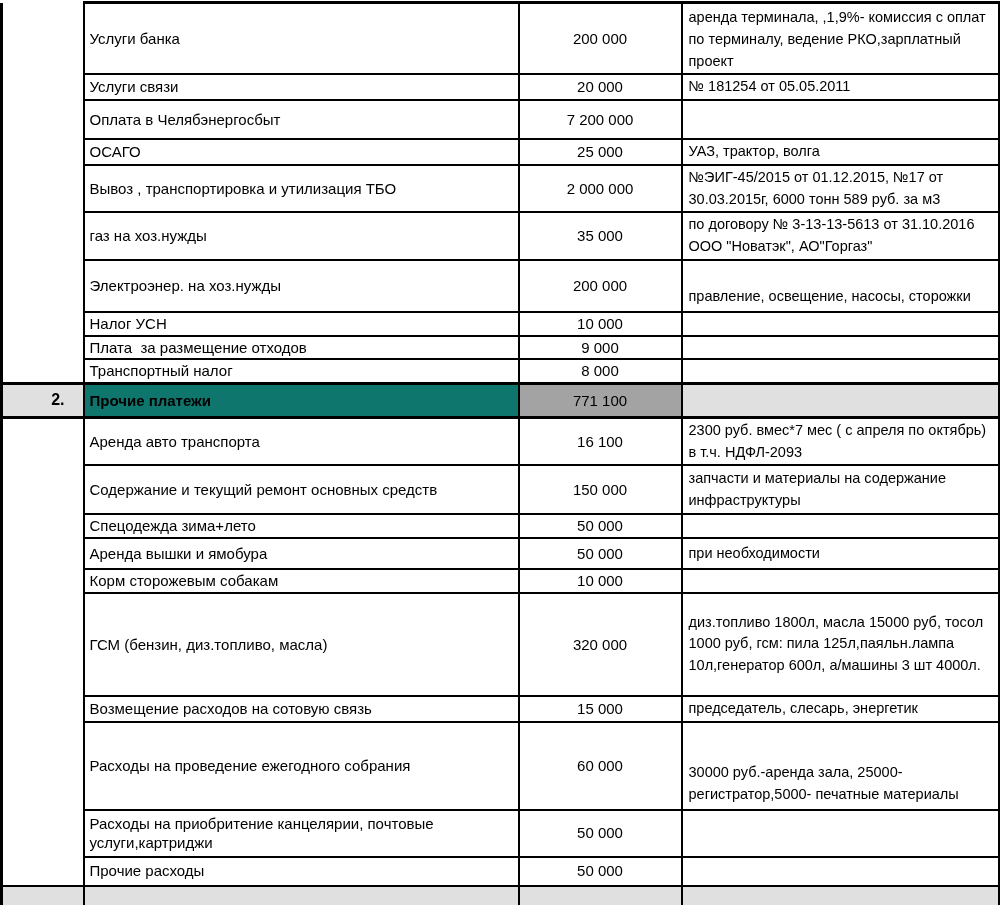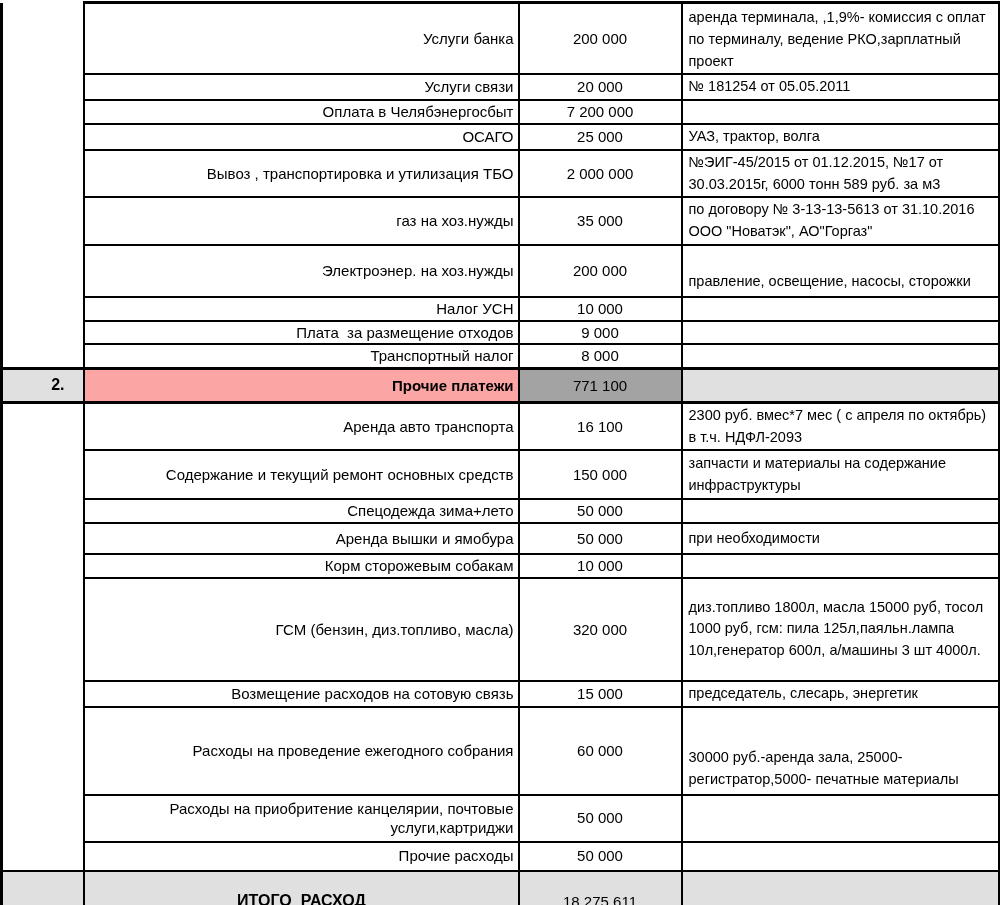--- a/index.html
+++ b/index.html
@@ -37,21 +37,20 @@
   .num-cell {
     border-left: 3px solid #000000;
     text-align: right;
     padding-right: 18px;
     font-weight: bold;
     font-size: 16px;
   }
   .label-cell {
     padding-left: 5px;
     white-space: pre-wrap;
-    text-align: right;
   }
   .amount-cell {
     text-align: center;
     padding: 1px 2px;
   }
   .note-cell {
     border-right: 3px solid #000000;
     font-size: 14.5px;
     line-height: 1.5;
     padding-left: 6px;
@@ -92,21 +91,21 @@
           <td class="num-cell" rowspan="10"></td>
           <td class="label-cell">Услуги банка</td>
           <td class="amount-cell">200 000</td>
           <td class="note-cell v-top">аренда терминала, ,1,9%- комиссия с оплат по терминалу, ведение РКО,зарплатный проект</td>
         </tr>
         <tr class="item-row" style="height: 22px;">
           <td class="label-cell">Услуги связи</td>
           <td class="amount-cell">20 000</td>
           <td class="note-cell ">№ 181254 от 05.05.2011</td>
         </tr>
-        <tr class="item-row" style="height: 24px;">
+        <tr class="item-row" style="height: 39px;">
           <td class="label-cell">Оплата в Челябэнергосбыт</td>
           <td class="amount-cell">7 200 000</td>
           <td class="note-cell "></td>
         </tr>
         <tr class="item-row" style="height: 23px;">
           <td class="label-cell">ОСАГО</td>
           <td class="amount-cell">25 000</td>
           <td class="note-cell ">УАЗ, трактор, волга</td>
         </tr>
         <tr class="item-row" style="height: 36px;">
@@ -134,21 +133,21 @@
           <td class="amount-cell">9 000</td>
           <td class="note-cell "></td>
         </tr>
         <tr class="item-row" style="height: 24px;">
           <td class="label-cell">Транспортный налог</td>
           <td class="amount-cell">8 000</td>
           <td class="note-cell "></td>
         </tr>
         <tr class="section-row" style="height: 34px;">
           <td class="num-cell" style="background: rgb(224, 224, 224);">2.</td>
-          <td class="label-cell" style="background: #fca5a5;">Прочие платежи</td>
+          <td class="label-cell" style="background: #0f766e;">Прочие платежи</td>
           <td class="amount-cell" style="background: #a3a3a3;">771 100</td>
           <td class="note-cell" style="background: rgb(224, 224, 224);"></td>
         </tr>
         <tr class="item-row" style="height: 48px;">
           <td class="num-cell" rowspan="10"></td>
           <td class="label-cell">Аренда авто транспорта</td>
           <td class="amount-cell">16 100</td>
           <td class="note-cell ">2300 руб. вмес*7 мес ( с апреля по октябрь) в т.ч. НДФЛ-2093</td>
         </tr>
         <tr class="item-row" style="height: 49px;">

